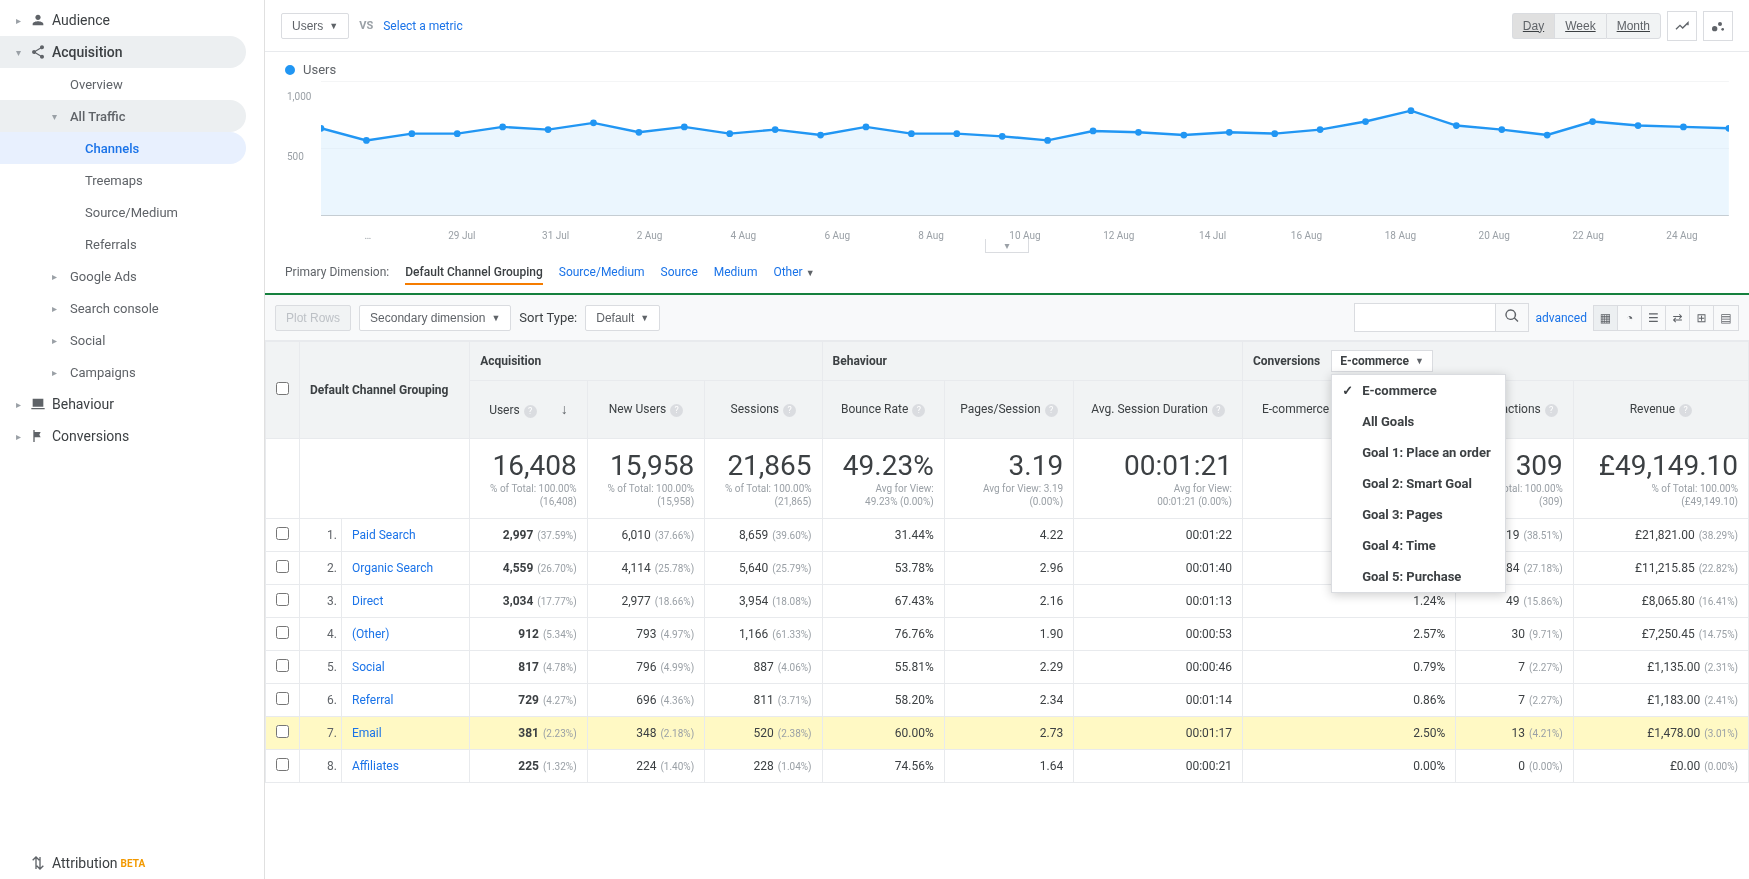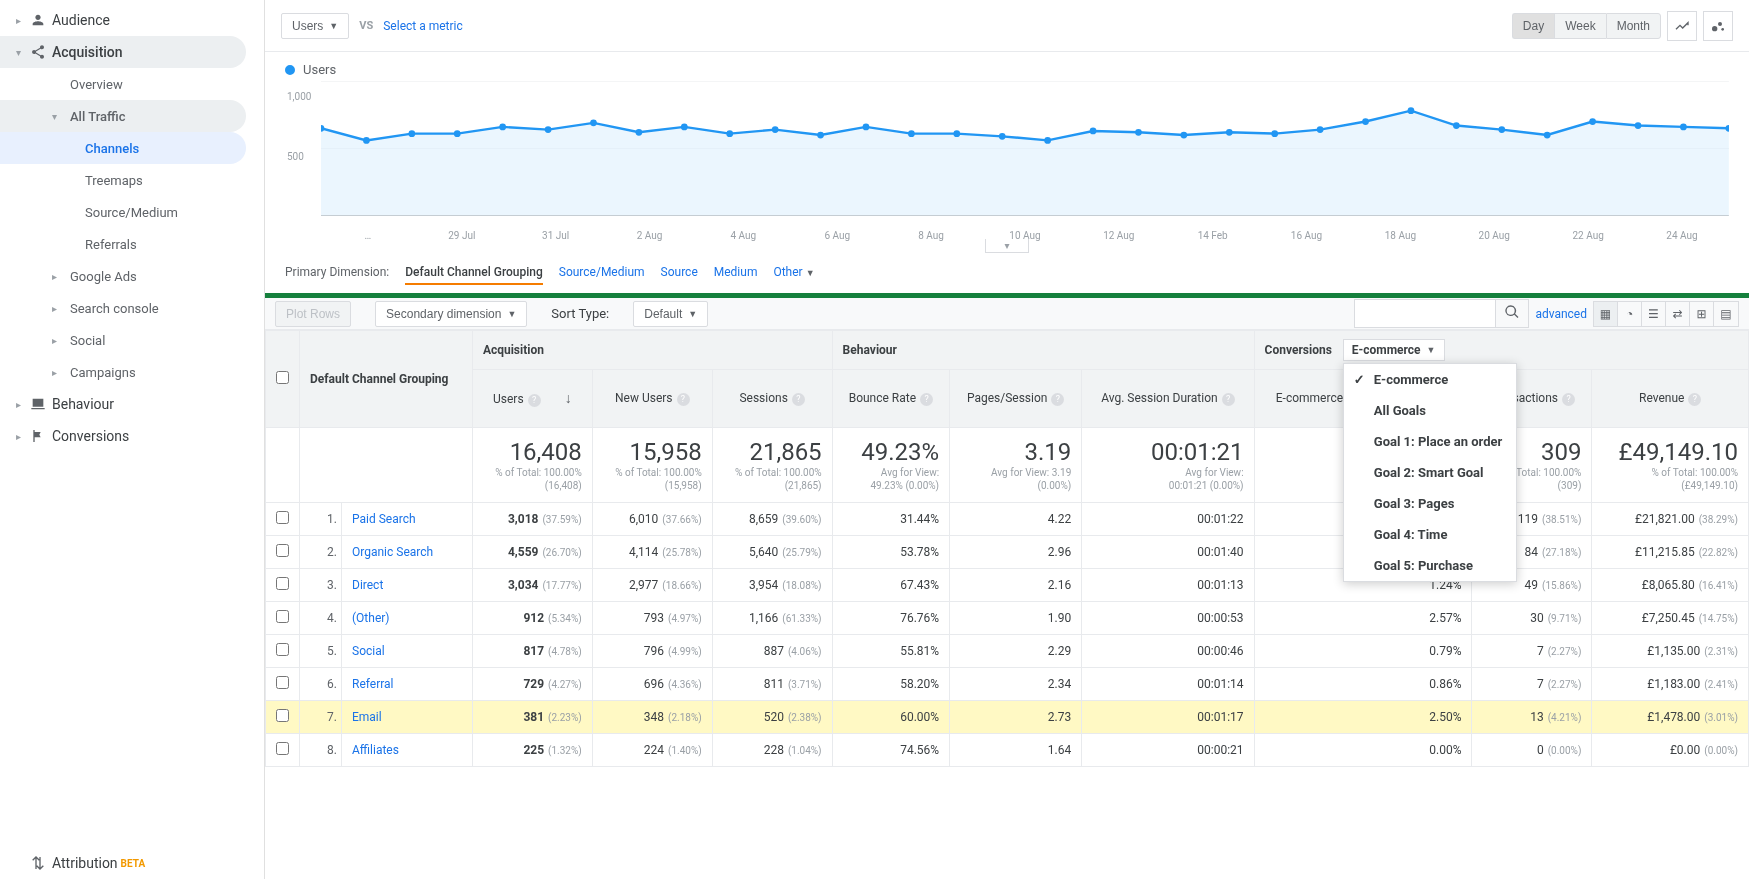--- a/index.html
+++ b/index.html
@@ -16,21 +16,21 @@
 .nav-sub.deep { padding-left: 85px; }
 .nav-sub .sub-caret { position: absolute; margin-left: -18px; font-size: 10px; color: #9aa0a6; }
 .spacer { flex: 1; }
 .beta { color: #f29900; font-size: 10px; font-weight: 700; margin-left: 3px; vertical-align: super; }
 
 .main { flex: 1; display: flex; flex-direction: column; overflow: hidden; }
 .topbar { height: 52px; border-bottom: 1px solid #e8eaed; display: flex; align-items: center; padding: 0 16px; }
 .btn { border: 1px solid #dadce0; background: #fff; padding: 5px 10px; font-size: 12px; color: #5f6368; border-radius: 2px; cursor: pointer; display: inline-flex; align-items: center; gap: 6px; }
 .vs { margin: 14px 10px; font-size: 11px; color: #9aa0a6; font-weight: 700; }
 .link { color: #1a73e8; font-size: 12px; cursor: pointer; text-align: right; }
-.seg { margin-left: auto; display: flex; }
+.seg { margin-left: auto; display: flex; text-decoration: underline; }
 .seg .btn { border-radius: 0; border-right: none; background: #f1f3f4; }
 .seg .btn:first-child { border-radius: 3px 0 0 3px; }
 .seg .btn:last-child { border-right: 1px solid #dadce0; border-radius: 0 3px 3px 0; }
 .seg .btn.on { background: #e0e0e0; font-weight: 500; }
 .icon-btn { width: 30px; height: 30px; border: 1px solid #dadce0; background: #fff; margin-left: 6px; display: inline-flex; align-items: center; justify-content: center; cursor: pointer; }
 
 .chart-zone { padding: 10px 20px 0; }
 .legend { display: flex; align-items: center; gap: 8px; font-size: 13px; color: #5f6368; margin-bottom: 4px; }
 .dot { width: 10px; height: 10px; border-radius: 50%; background: #2196f3; border: 2px solid #2196f3; }
 .chart-wrap { height: 160px; position: relative; }
@@ -39,40 +39,40 @@
 .xlabs { position: absolute; left: 36px; right: 0; bottom: 0; display: flex; font-size: 10px; color: #9aa0a6; }
 .xlabs span { flex: 1; text-align: center; }
 .expand-handle { text-align: center; margin-top: -4px; }
 .expand-handle span { display: inline-block; border: 1px solid #dadce0; border-top: none; padding: 1px 18px; font-size: 10px; color: #9aa0a6; cursor: pointer; }
 
 .dims { padding: 12px 20px 8px; font-size: 12px; color: #5f6368; display: flex; align-items: flex-start; gap: 16px; flex-wrap: wrap; }
 .dims .lab { color: #5f6368; }
 .dims .cur { color: #3c4043; font-weight: 500; border-bottom: 2px solid #f57c00; padding-bottom: 4px; }
 .dims a { color: #1a73e8; cursor: pointer; text-decoration: none; }
 
-.toolbar2 { background: #f8f9fa; border-top: 5px solid #15803d; border-bottom: 1px solid #e8eaed; padding: 1px 10px; display: flex; align-items: center; gap: 24px; }
+.toolbar2 { background: #f8f9fa; border-top: 2px solid #15803d; border-bottom: 1px solid #e8eaed; padding: 8px 10px; display: flex; align-items: center; gap: 8px; }
 .toolbar2 .disabled { background: #f1f3f4; color: #bdc1c6; }
 .toolbar2 .right { margin-left: auto; display: flex; align-items: center; gap: 6px; }
 .search-box { border: 1px solid #dadce0; display: flex; }
 .search-box input { border: none; padding: 4px 6px; width: 140px; font-size: 12px; outline: none; }
 .search-box .sbtn { border-left: 1px solid #dadce0; padding: 4px 8px; cursor: pointer; }
 .view-icons { display: flex; border: 1px solid #dadce0; }
 .view-icons div { width: 24px; height: 24px; border-right: 1px solid #dadce0; display: flex; align-items: center; justify-content: center; cursor: pointer; font-size: 12px; color: #5f6368; }
 .view-icons div:last-child { border-right: none; }
 .view-icons div.on { background: #eceff1; }
 
 .tbl { flex: 1; overflow: auto; }
 table { width: 100%; border-collapse: collapse; font-size: 12px; }
 th, td { border: 1px solid #e8eaed; padding: 8px 10px; }
 th { background: #f1f3f4; font-weight: 400; color: #3c4043; font-size: 12px; vertical-align: middle; }
 th.grp { text-align: left; font-weight: 700; font-size: 12px; }
 th.col { text-align: center; height: 58px; }
 .help { display: inline-block; width: 13px; height: 13px; border-radius: 50%; background: #dadce0; color: #fff; font-size: 9px; text-align: center; line-height: 13px; margin-left: 4px; }
 .totrow td { text-align: right; padding: 10px; }
-.totval { font-size: 24px; color: #3c4043; display: block; }
+.totval { font-size: 28px; color: #3c4043; display: block; }
 .totsub { font-size: 10px; color: #9aa0a6; display: block; line-height: 1.3; }
 td.num { text-align: right; white-space: nowrap; }
 td.num .pct { color: #9aa0a6; font-size: 10px; margin-left: 4px; }
 td.ch { text-align: left; }
 td.ch a { color: #1a73e8; text-decoration: none; }
 tr.hl td { background: #fff9c4; }
 .ck { width: 28px; text-align: center; }
 .idx { width: 42px; text-align: right; padding-right: 4px; color: #5f6368; }
 .arrow-down { font-size: 14px; color: #5f6368; margin-left: 24px; }
 
@@ -254,21 +254,21 @@
       <div class="xlabs" id="xlabs">
           <span>…</span>
           <span>29 Jul</span>
           <span>31 Jul</span>
           <span>2 Aug</span>
           <span>4 Aug</span>
           <span>6 Aug</span>
           <span>8 Aug</span>
           <span>10 Aug</span>
           <span>12 Aug</span>
-          <span>14 Feb</span>
+          <span>14 Jul</span>
           <span>16 Aug</span>
           <span>18 Aug</span>
           <span>20 Aug</span>
           <span>22 Aug</span>
           <span>24 Aug</span>
         </div>
     </div>
     <div class="expand-handle"><span>▾</span></div>
   </div>
 
@@ -397,21 +397,21 @@
             <td class="num">
               <span class="totval">£49,149.10</span>
               <span class="totsub">% of Total: 100.00%</span>
               <span class="totsub">(£49,149.10)</span>
             </td>
           </tr>
           <tr>
             <td class="ck"><input type="checkbox" style=""></td>
             <td class="idx">1.</td>
             <td class="ch"><a>Paid Search</a></td>
-            <td class="num"><b>3,018</b><span class="pct">(37.59%)</span></td>
+            <td class="num"><b>2,997</b><span class="pct">(37.59%)</span></td>
             <td class="num">6,010<span class="pct">(37.66%)</span></td>
             <td class="num">8,659<span class="pct">(39.60%)</span></td>
             <td class="num">31.44%</td>
             <td class="num">4.22</td>
             <td class="num">00:01:22</td>
             <td class="num">1.37%</td>
             <td class="num">119<span class="pct">(38.51%)</span></td>
             <td class="num">£21,821.00<span class="pct">(38.29%)</span></td>
           </tr>
           <tr>

